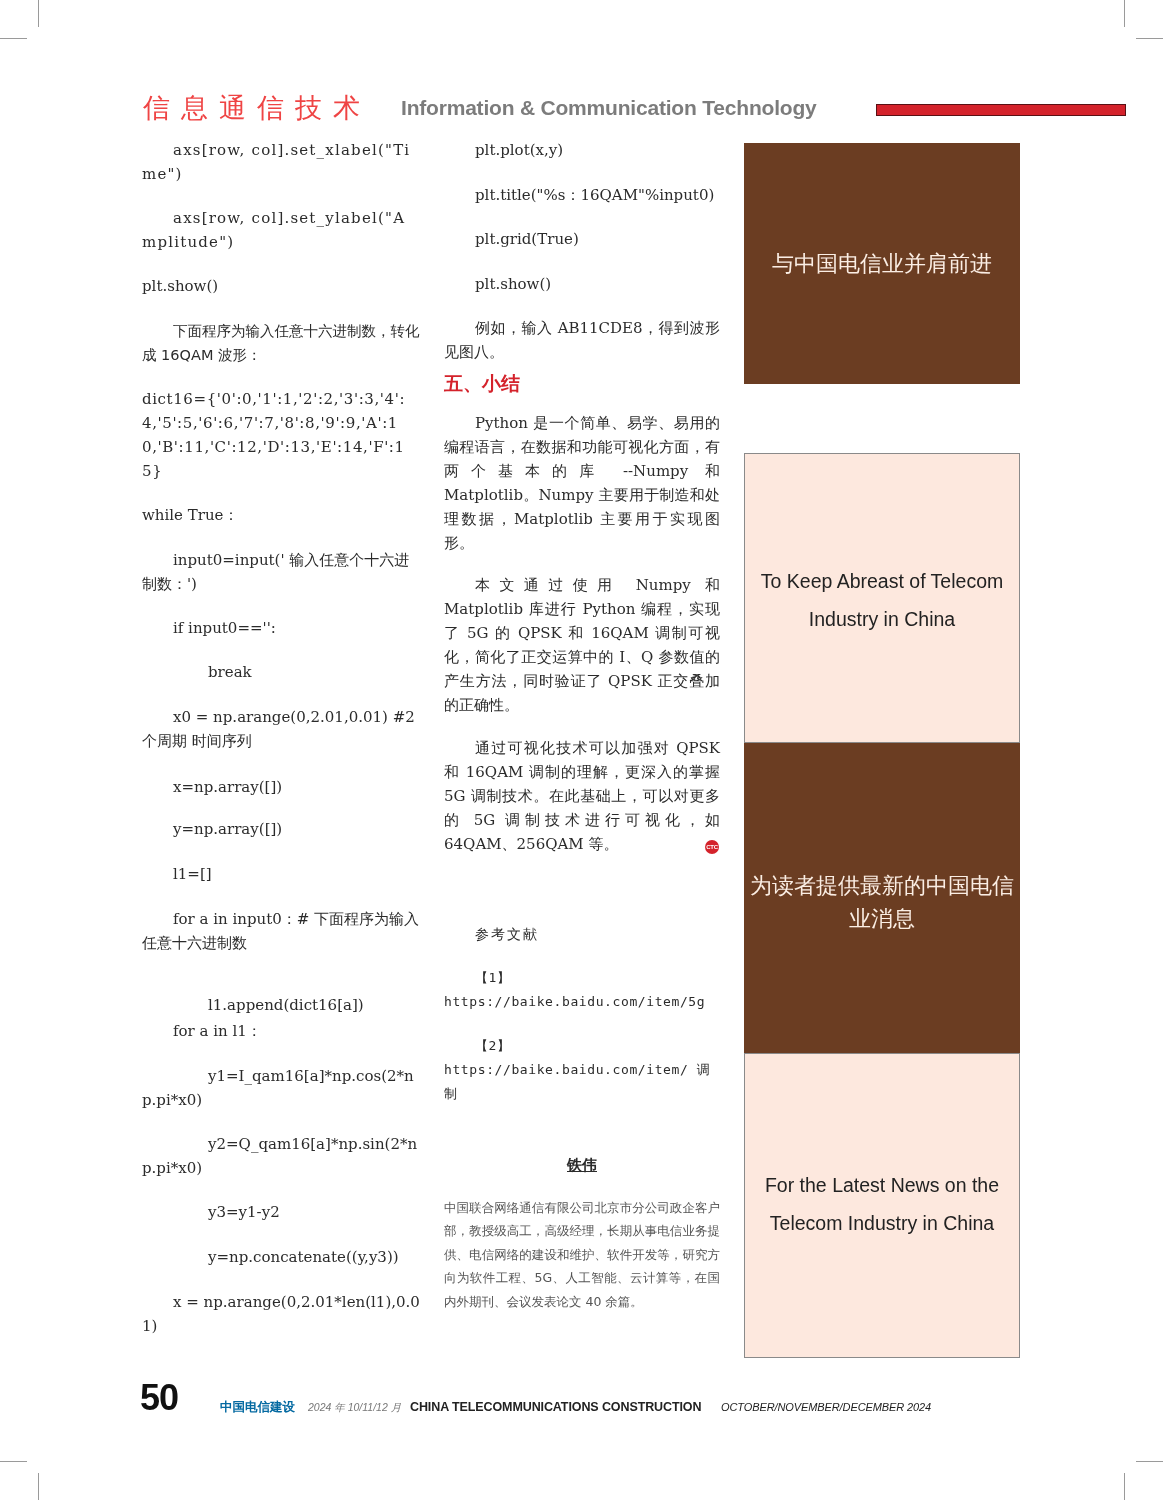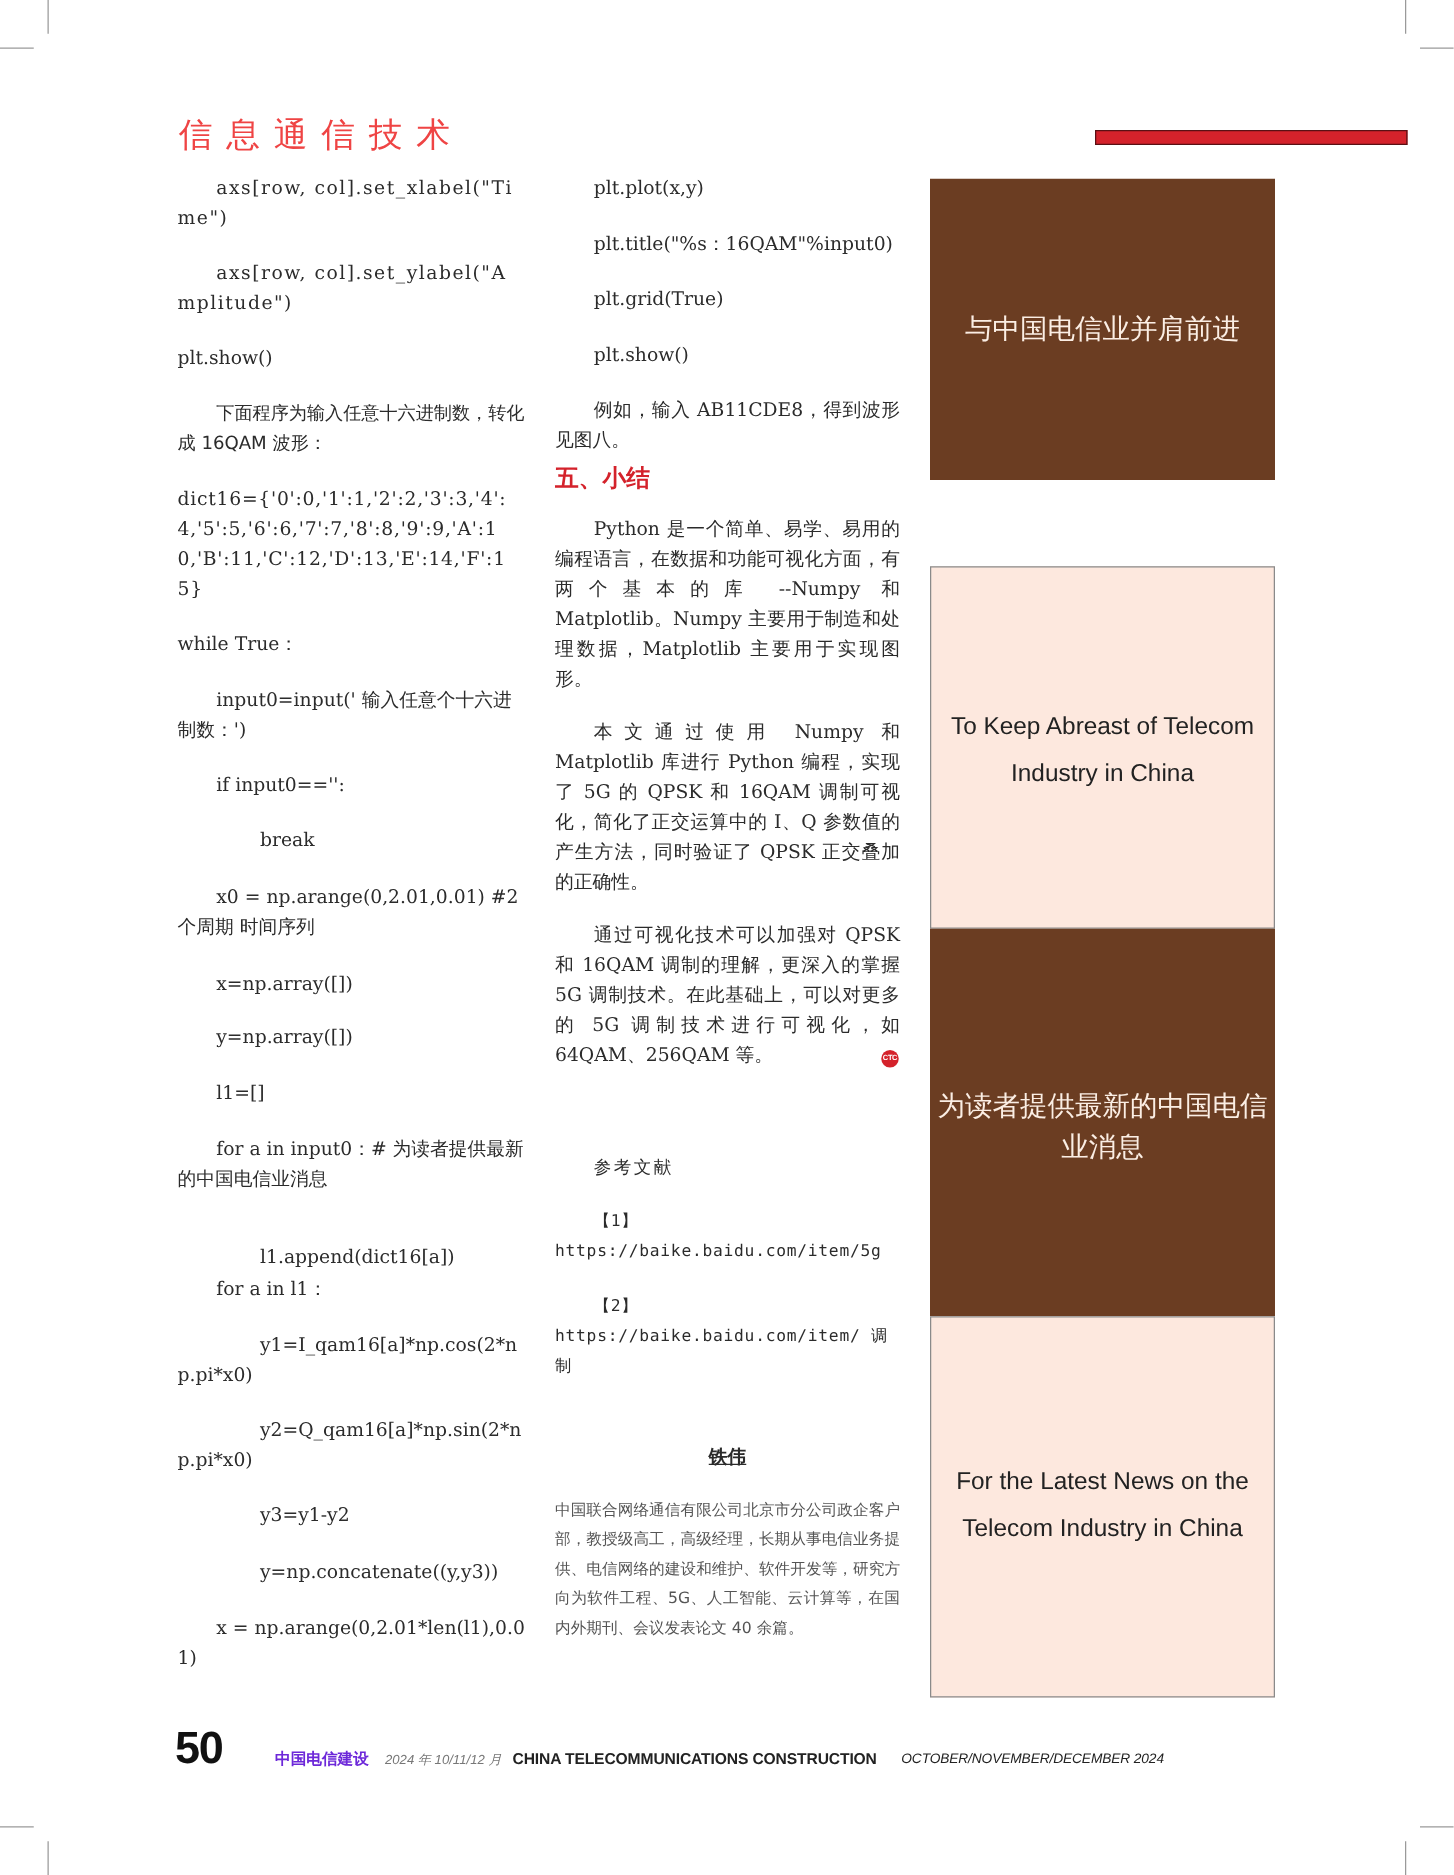--- a/index.html
+++ b/index.html
@@ -63,21 +63,21 @@
     .promo.dark .t { font-size: 22px; line-height: 33px; padding: 0 6px; }
     .promo.light .t { font-size: 19.5px; line-height: 38px; padding: 0 8px; }
 
     .footer { position: absolute; left: 140px; top: 1378px; width: 830px; height: 50px; }
     .footer .page-num {
       position: absolute; left: 0; top: 0; font-family: "Liberation Sans", sans-serif;
       font-weight: bold; font-size: 36px; line-height: 40px; color: #111; letter-spacing: -1px;
     }
     .footer .mag-cn {
       position: absolute; left: 80px; top: 21px; font-family: "DejaVu Sans", sans-serif;
-      font-weight: bold; font-size: 12.5px; color: #6d28d9;
+      font-weight: bold; font-size: 12.5px; color: #0369a1;
     }
     .footer .date-cn {
       position: absolute; left: 168px; top: 23px; font-family: "Liberation Sans", sans-serif;
       font-style: italic; font-size: 10.5px; color: #777;
     }
     .footer .mag-en {
       position: absolute; left: 270px; top: 22px; font-family: "Liberation Sans", sans-serif;
       font-size: 12.5px; color: #222; letter-spacing: -0.1px; font-weight: bold;
     }
     .footer .date-en {
@@ -92,38 +92,39 @@
 <div class="crop h" style="left:0;top:38px;"></div>
 <div class="crop v" style="left:1124px;top:0;"></div>
 <div class="crop h" style="left:1136px;top:38px;"></div>
 <div class="crop v" style="left:38px;top:1473px;"></div>
 <div class="crop h" style="left:0;top:1461px;"></div>
 <div class="crop v" style="left:1124px;top:1473px;"></div>
 <div class="crop h" style="left:1136px;top:1461px;"></div>
 
 <div class="header">
   <span class="cn">信息通信技术</span>
+  <span class="en">Information &amp; Communication Technology</span>
   <div class="bar"></div>
 </div>
 
 <div class="col col-left">
   <p class="code ind1" style="top:0;width:278px;letter-spacing:1.2px;">axs[row, col].set_xlabel("Time")</p>
   <p class="code ind1" style="top:68px;width:278px;letter-spacing:1.2px;">axs[row, col].set_ylabel("Amplitude")</p>
   <p class="code" style="top:136px;">plt.show()</p>
   <p class="code ind1" style="top:181px;width:278px;font-family:'DejaVu Sans',sans-serif;font-size:14.5px;">下面程序为输入任意十六进制数，转化成 16QAM 波形：</p>
   <p class="code" style="top:249px;width:278px;letter-spacing:0.6px;">dict16={'0':0,'1':1,'2':2,'3':3,'4':4,'5':5,'6':6,'7':7,'8':8,'9':9,'A':10,'B':11,'C':12,'D':13,'E':14,'F':15}</p>
   <p class="code" style="top:365px;">while True：</p>
   <p class="code ind1" style="top:410px;width:278px;">input0=input(' 输入任意个十六进制数：')</p>
   <p class="code ind1" style="top:478px;">if input0=='':</p>
   <p class="code ind2" style="top:522px;">break</p>
   <p class="code ind1" style="top:567px;width:278px;">x0 = np.arange(0,2.01,0.01) #2 个周期 时间序列</p>
   <p class="code ind1" style="top:608px;margin-top:29px;">x=np.array([])</p>
   <p class="code ind1" style="top:679px;">y=np.array([])</p>
   <p class="code ind1" style="top:724px;">l1=[]</p>
-  <p class="code ind1" style="top:769px;width:278px;">for a in input0：# 为读者提供最新的中国电信业消息</p>
+  <p class="code ind1" style="top:769px;width:278px;">for a in input0：# 下面程序为输入任意十六进制数</p>
   <p class="code ind2" style="top:837px;margin-top:18px;">l1.append(dict16[a])</p>
   <p class="code ind1" style="top:881px;">for a in l1：</p>
   <p class="code" style="top:926px;width:278px;text-indent:66px;">y1=I_qam16[a]*np.cos(2*np.pi*x0)</p>
   <p class="code" style="top:994px;width:278px;text-indent:66px;">y2=Q_qam16[a]*np.sin(2*np.pi*x0)</p>
   <p class="code ind2" style="top:1062px;">y3=y1-y2</p>
   <p class="code ind2" style="top:1107px;">y=np.concatenate((y,y3))</p>
   <p class="code ind1" style="top:1152px;width:278px;">x = np.arange(0,2.01*len(l1),0.01)</p>
 </div>
 
 <div class="col col-mid">

